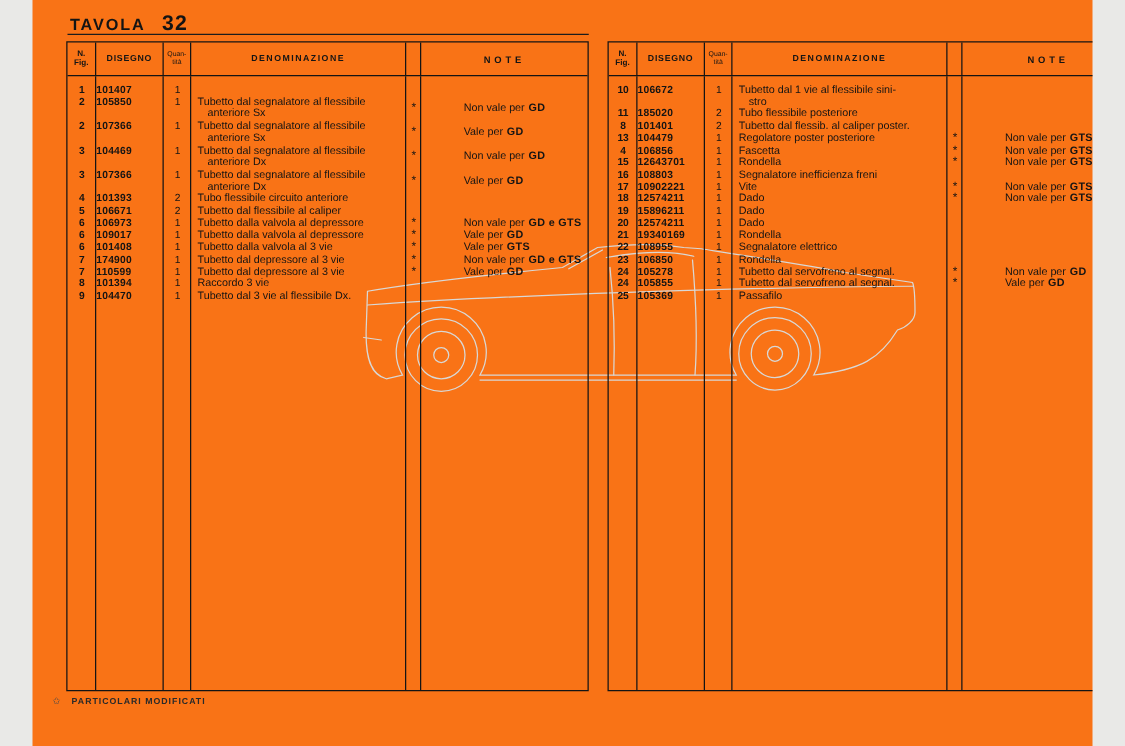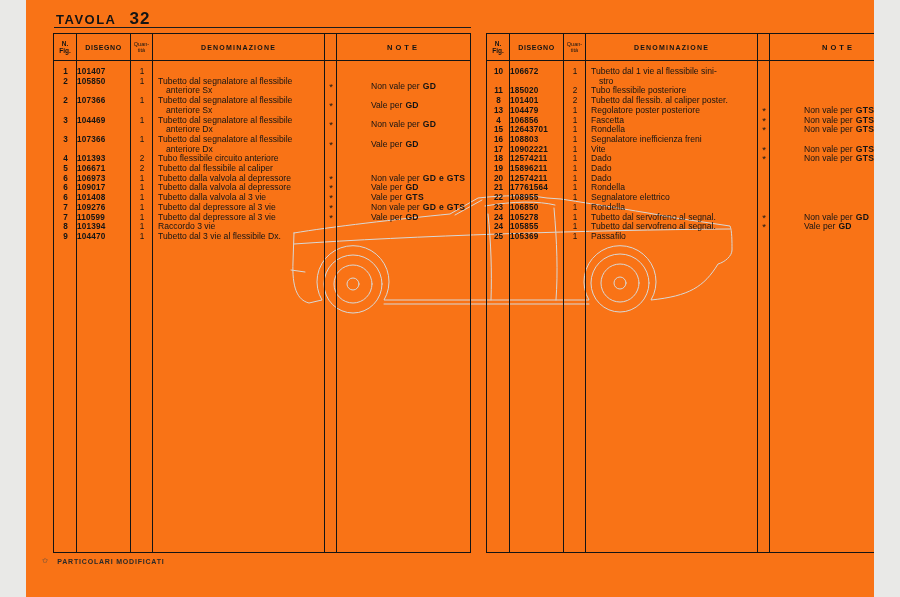--- a/index.html
+++ b/index.html
@@ -220,21 +220,21 @@
             <div class="cell dis">101408</div>
             <div class="cell qty">1</div>
             <div class="cell den">
               <div class="dline">Tubetto dalla valvola al 3 vie</div>
             </div>
             <div class="cell star">*</div>
             <div class="cell note"><span>Vale per</span><b>GTS</b></div>
           </div>
           <div class="trow">
             <div class="cell fig">7</div>
-            <div class="cell dis">109276</div>
+            <div class="cell dis">174900</div>
             <div class="cell qty">1</div>
             <div class="cell den">
               <div class="dline">Tubetto dal depressore al 3 vie</div>
             </div>
             <div class="cell star">*</div>
             <div class="cell note"><span>Non vale per</span><b>GD e GTS</b></div>
           </div>
           <div class="trow">
             <div class="cell fig">7</div>
             <div class="cell dis">110599</div>
@@ -397,21 +397,21 @@
             <div class="cell dis">12574211</div>
             <div class="cell qty">1</div>
             <div class="cell den">
               <div class="dline">Dado</div>
             </div>
             <div class="cell star"></div>
             <div class="cell note"></div>
           </div>
           <div class="trow">
             <div class="cell fig">21</div>
-            <div class="cell dis">17761564</div>
+            <div class="cell dis">19340169</div>
             <div class="cell qty">1</div>
             <div class="cell den">
               <div class="dline">Rondella</div>
             </div>
             <div class="cell star"></div>
             <div class="cell note"></div>
           </div>
           <div class="trow">
             <div class="cell fig">22</div>
             <div class="cell dis">108955</div>

